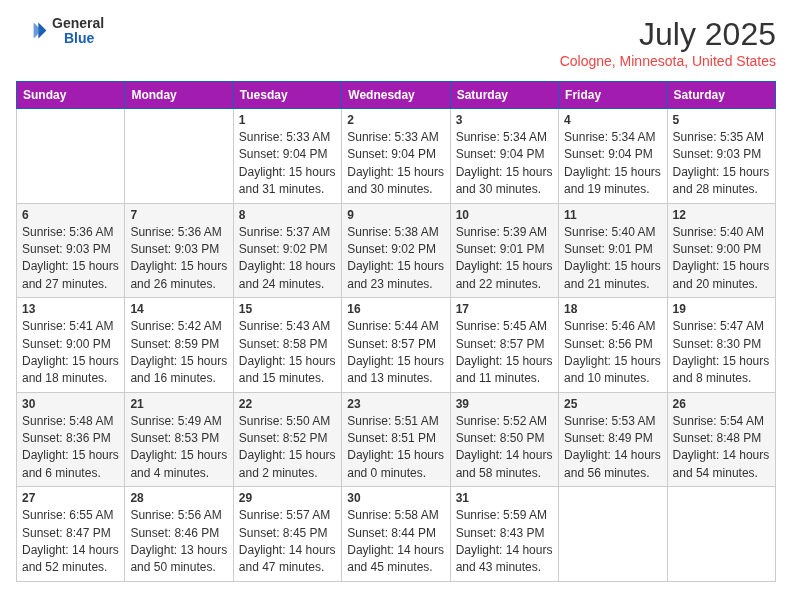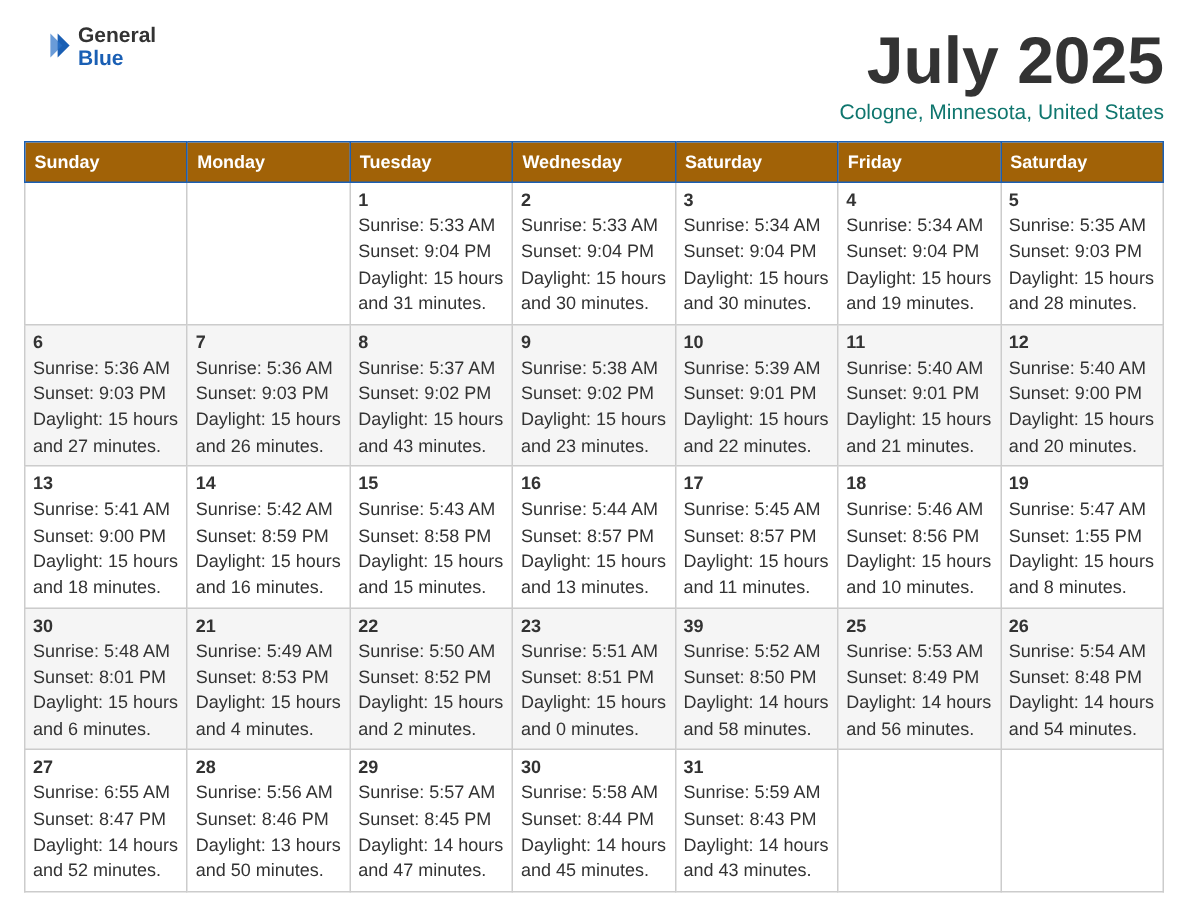--- a/index.html
+++ b/index.html
@@ -21,46 +21,46 @@
       align-items: flex-start;
     }
     .logo-text {
       display: flex;
       flex-direction: column;
       font-size: 14px;
       font-weight: bold;
       line-height: 1.1;
     }
     .logo-general { color: #333; }
-    .logo-blue { color: #1a5fb4; }
+    .logo-blue { color: #1a5fb4; margin-left: 12px; }
     .logo-icon {
       width: 32px;
       height: 32px;
       margin-right: 4px;
     }
     .title-block {
       text-align: right;
     }
     .title-block h1 {
-      font-size: 44px;
+      font-size: 32px;
       color: #333;
-      font-weight: bold;
+      font-weight: normal;
     }
     .title-block h2 {
       font-size: 14px;
-      color: #0f766e;
+      color: #ef4444;
       font-weight: normal;
     }
     .calendar {
       width: 100%;
       border-collapse: collapse;
       border: 1px solid #ccc;
     }
     .calendar th {
-      background: #a16207;
+      background: #a21caf;
       color: #fff;
       font-size: 12px;
       padding: 6px 6px;
       text-align: left;
       border: 1px solid #1a5fb4;
     }
     .calendar td {
       border: 1px solid #ccc;
       vertical-align: top;
       padding: 4px 5px;
@@ -180,21 +180,21 @@
           <span>Sunrise: 5:36 AM</span><br>
           <span>Sunset: 9:03 PM</span><br>
           <span>Daylight: 15 hours and 26 minutes.</span>
         </div>
       </td>
         <td>
         <span class="day-num">8</span>
         <div class="day-info">
           <span>Sunrise: 5:37 AM</span><br>
           <span>Sunset: 9:02 PM</span><br>
-          <span>Daylight: 15 hours and 43 minutes.</span>
+          <span>Daylight: 18 hours and 24 minutes.</span>
         </div>
       </td>
         <td>
         <span class="day-num">9</span>
         <div class="day-info">
           <span>Sunrise: 5:38 AM</span><br>
           <span>Sunset: 9:02 PM</span><br>
           <span>Daylight: 15 hours and 23 minutes.</span>
         </div>
       </td>
@@ -269,31 +269,31 @@
         <div class="day-info">
           <span>Sunrise: 5:46 AM</span><br>
           <span>Sunset: 8:56 PM</span><br>
           <span>Daylight: 15 hours and 10 minutes.</span>
         </div>
       </td>
         <td>
         <span class="day-num">19</span>
         <div class="day-info">
           <span>Sunrise: 5:47 AM</span><br>
-          <span>Sunset: 1:55 PM</span><br>
+          <span>Sunset: 8:30 PM</span><br>
           <span>Daylight: 15 hours and 8 minutes.</span>
         </div>
       </td>
       </tr>
       <tr>
         <td>
         <span class="day-num">30</span>
         <div class="day-info">
           <span>Sunrise: 5:48 AM</span><br>
-          <span>Sunset: 8:01 PM</span><br>
+          <span>Sunset: 8:36 PM</span><br>
           <span>Daylight: 15 hours and 6 minutes.</span>
         </div>
       </td>
         <td>
         <span class="day-num">21</span>
         <div class="day-info">
           <span>Sunrise: 5:49 AM</span><br>
           <span>Sunset: 8:53 PM</span><br>
           <span>Daylight: 15 hours and 4 minutes.</span>
         </div>

